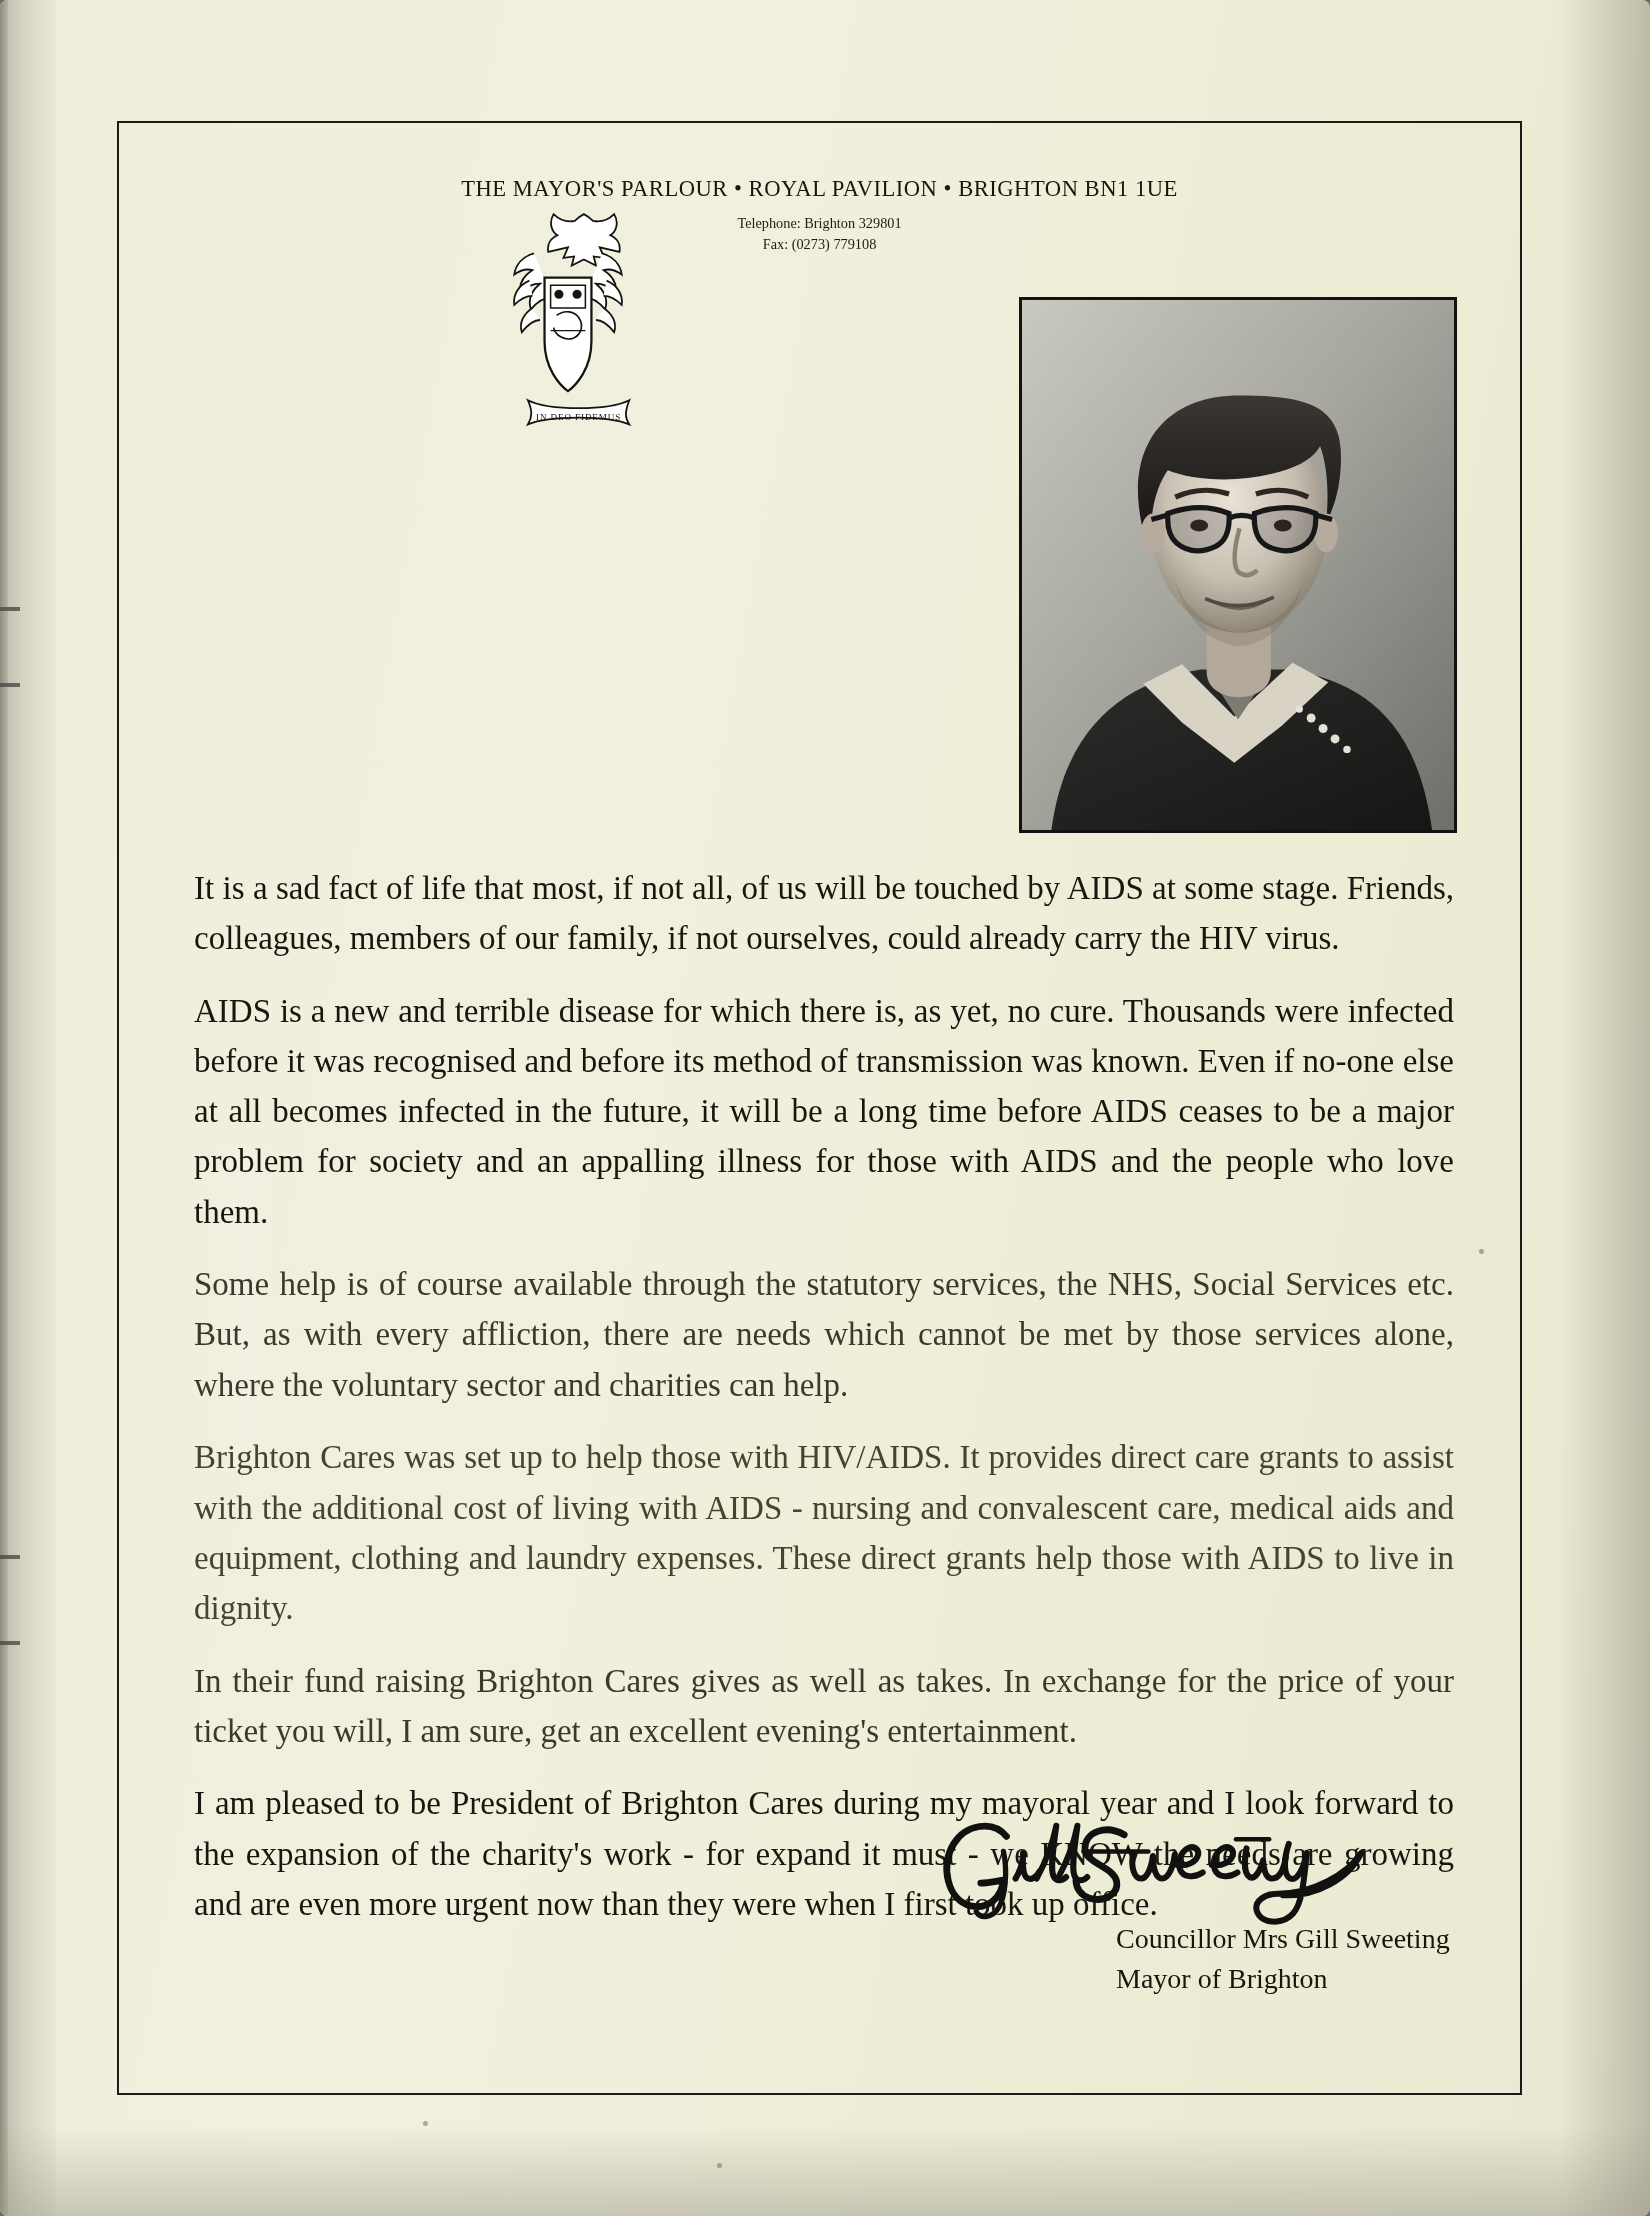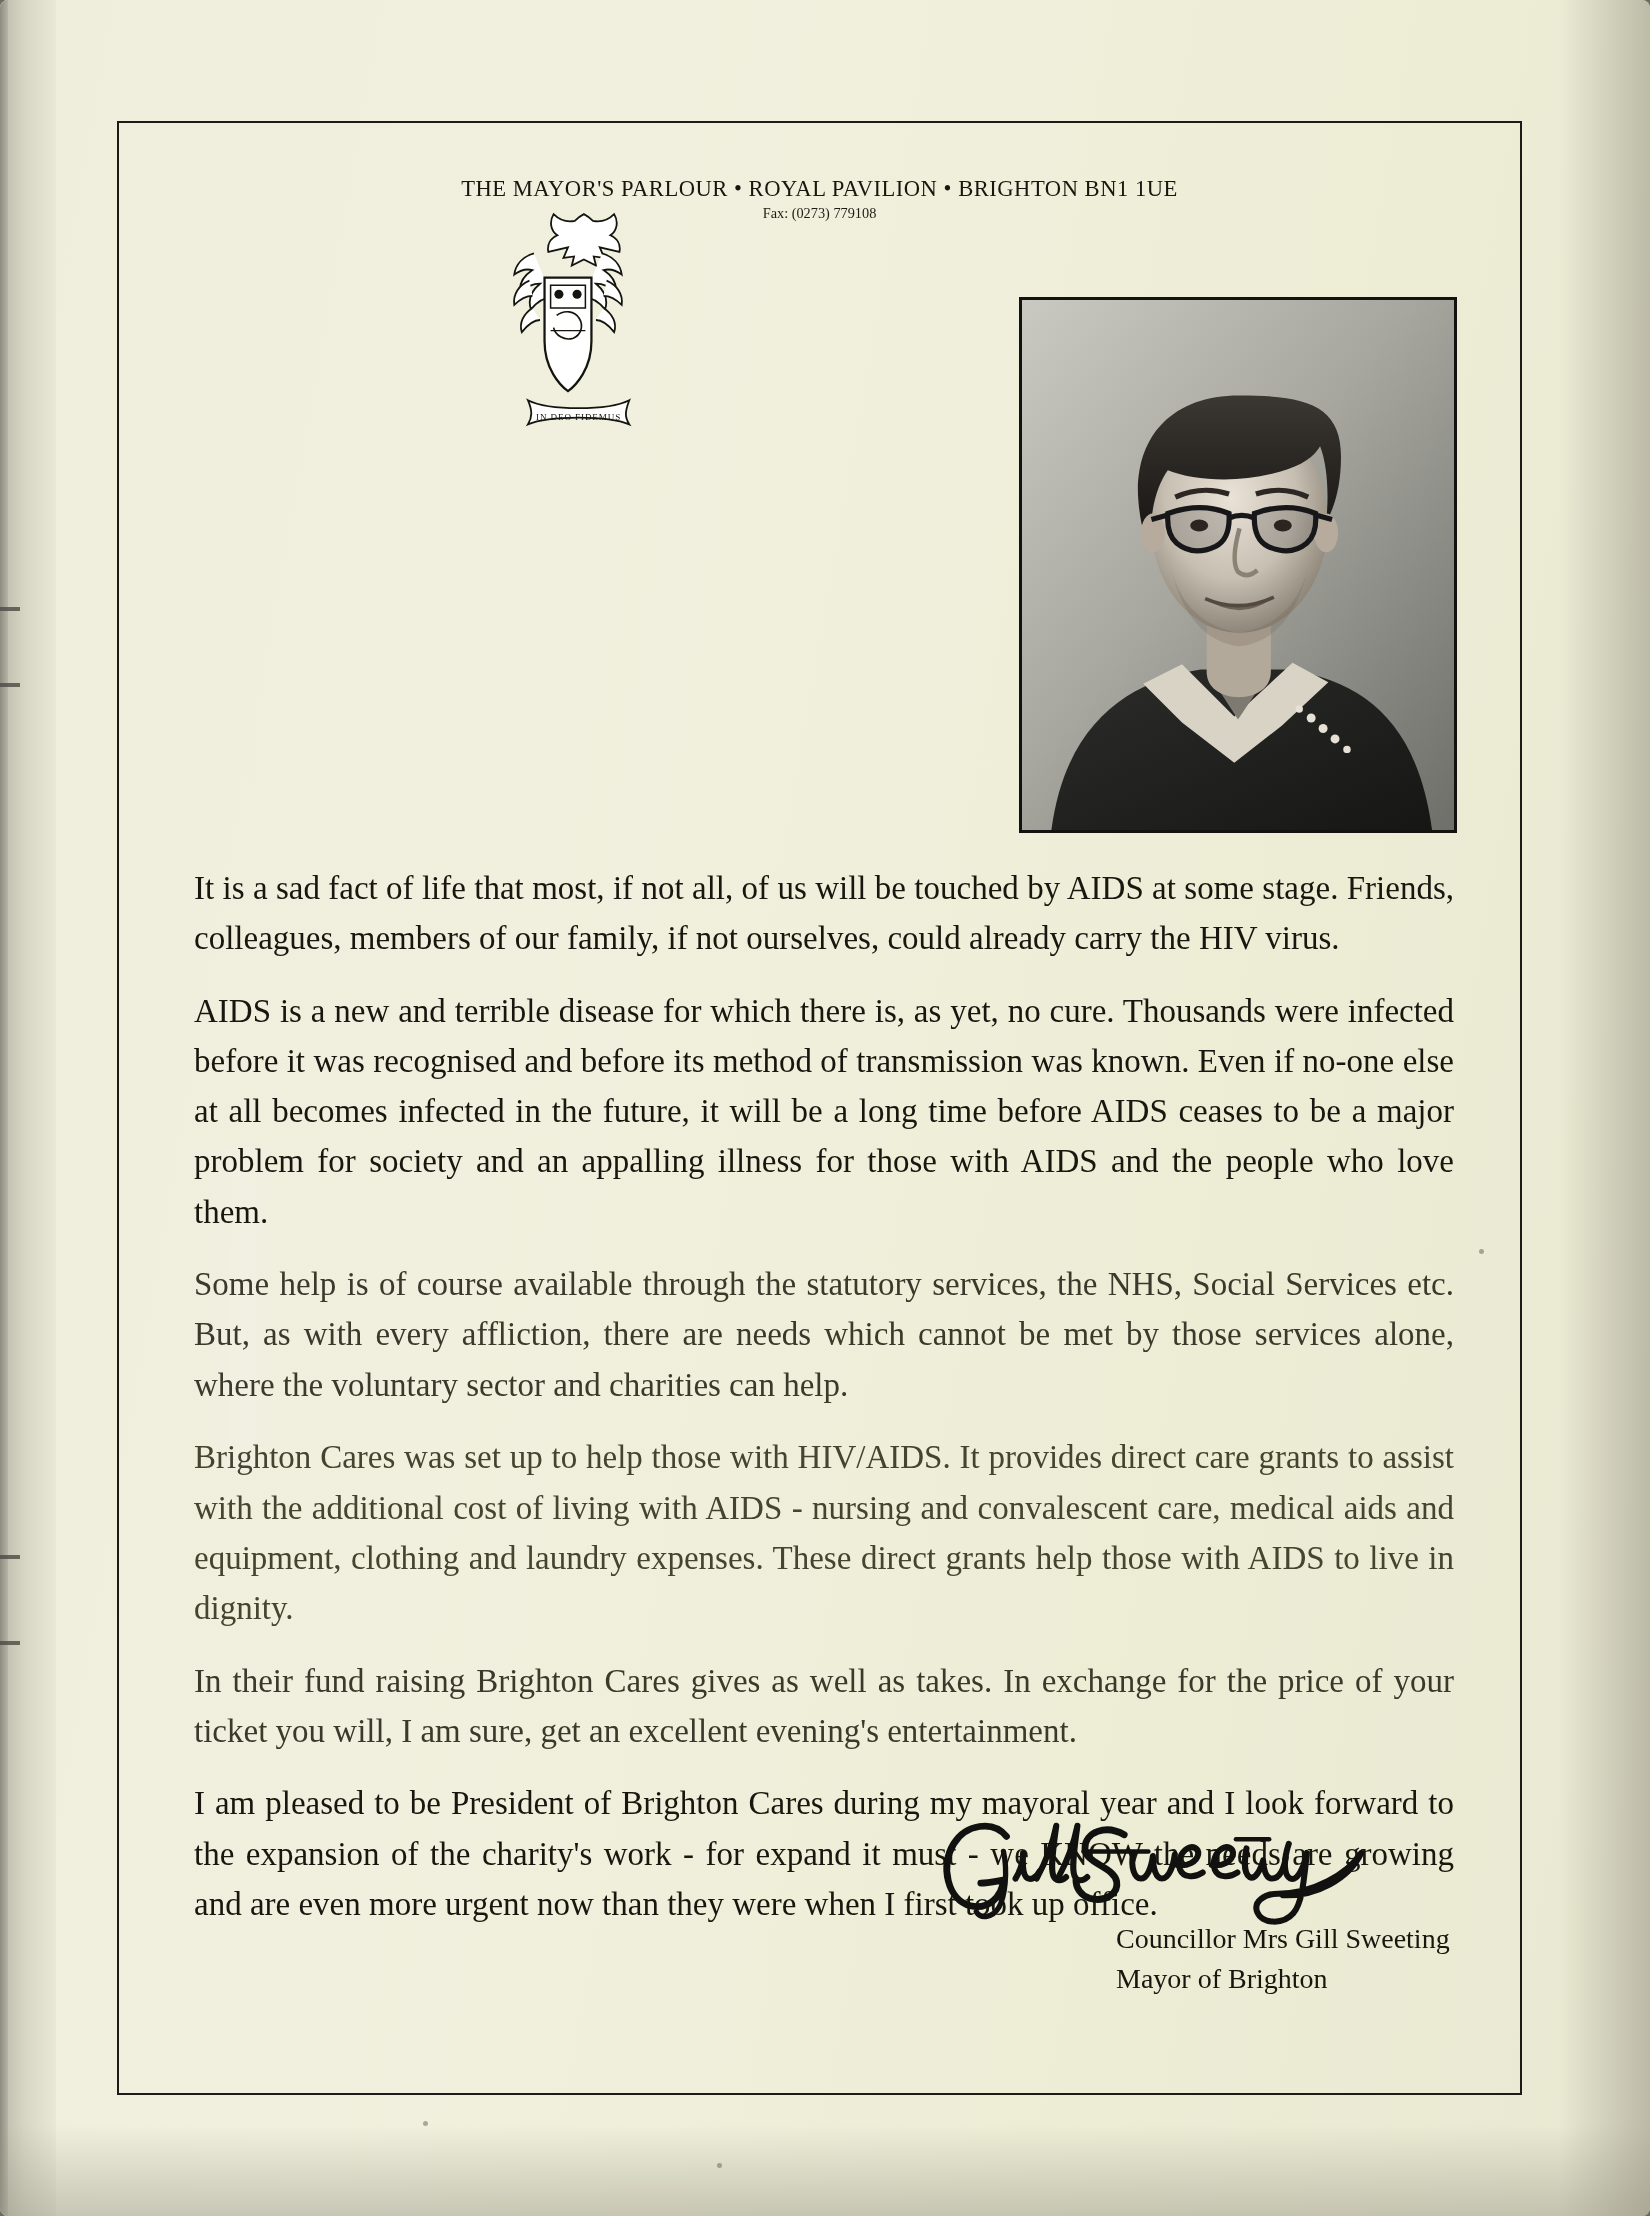--- a/index.html
+++ b/index.html
@@ -195,20 +195,21 @@
   <div class="streak"></div>
 
   <div class="speck" style="left:423px;top:2121px;width:5.3px;height:5.3px;"></div>
   <div class="speck" style="left:717px;top:2163px;width:4.5px;height:4.5px;"></div>
   <div class="speck" style="left:1479px;top:1249px;width:4.5px;height:4.5px;"></div>
 
   <div id="sheet">
 
     <div class="header-block">
       <div class="addr-line">THE MAYOR'S PARLOUR • ROYAL PAVILION • BRIGHTON BN1 1UE</div>
+      <div class="tel-line">Telephone: Brighton 329801</div>
       <div class="tel-line" style="margin-top:1.5px;">Fax: (0273) 779108</div>
     </div>
 
     <div class="crest">
       <svg viewBox="0 0 230 340" xmlns="http://www.w3.org/2000/svg">
         <g fill="none" stroke="#15150f" stroke-width="2.4">
 
           <path d="M96 16 c-6 10 -4 22 5 28 -9 4 -14 12 -12 22 l26 -6 -6 14 14 -2 -3 12 16 -8 16 8 -3 -12 14 2 -6 -14 26 6 c2 -10 -3 -18 -12 -22 9 -6 11 -18 5 -28 -8 8 -18 11 -28 9 -6 -6 -12 -9 -12 -9 s-6 3 -12 9 c-10 2 -20 -1 -28 -9z" fill="#fff"></path>
 
           <path d="M70 68 c-14 4 -24 14 -26 28 8 -6 16 -8 24 -6 -12 8 -18 18 -16 30 8 -8 16 -12 26 -12 -12 10 -16 22 -12 34 8 -10 18 -16 28 -16" fill="#fff"></path>

